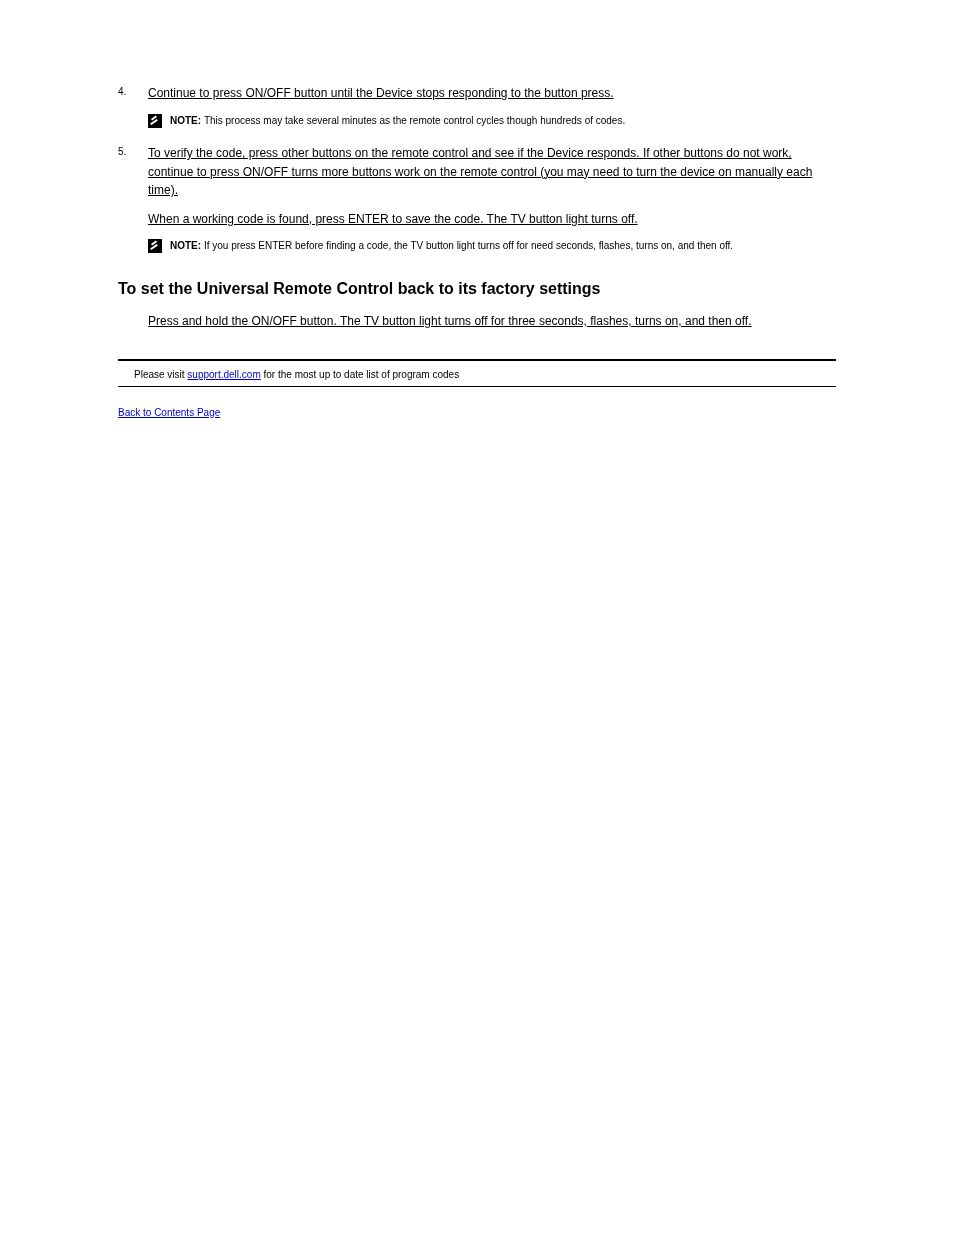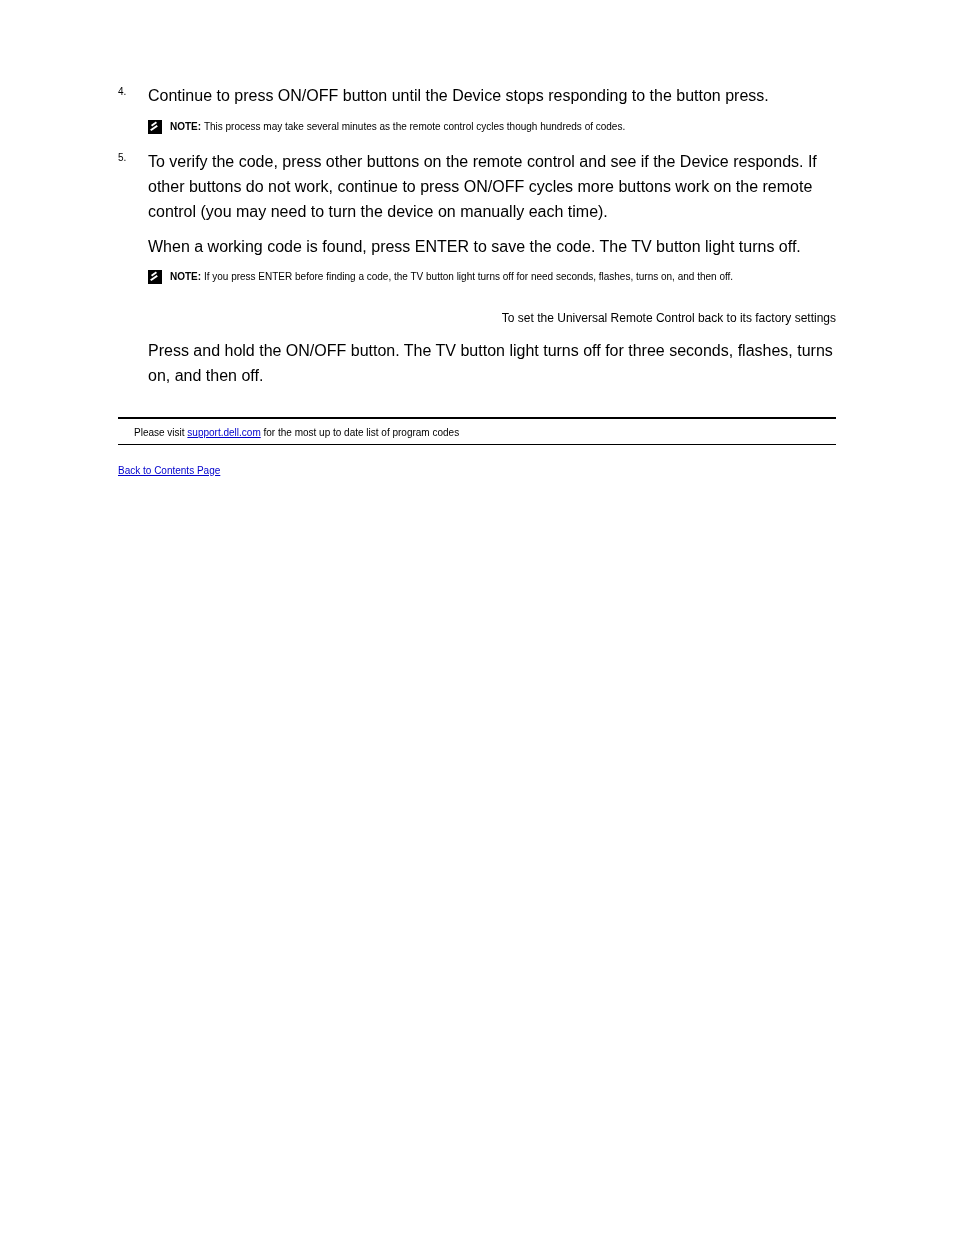--- a/index.html
+++ b/index.html
@@ -1,33 +1,33 @@
 <!DOCTYPE html>
 <html><head>
 <meta charset="utf-8">
 <style>
   * { box-sizing: border-box; margin: 0; padding: 0; }
   html, body { width: 954px; height: 1235px; background: #fff; font-family: Verdana, Geneva, sans-serif; color: #000; }
   .page { padding: 84px 118px 0 118px; }
   .row { display: flex; align-items: flex-start; margin-bottom: 6px; }
   .num-col { width: 30px; flex-shrink: 0; font-size: 10px; line-height: 1.5; }
-  .text-col { flex: 1; font-size: 16px; line-height: 1.55; }
+  .text-col { flex: 1; font-size: 12px; line-height: 1.55; text-decoration: underline; }
   .note-row { display: flex; align-items: flex-start; margin: 10px 0 16px 30px; }
   .note-icon { width: 14px; height: 14px; flex-shrink: 0; margin-right: 8px; margin-top: 1px; background: #000; position: relative; }
   .note-icon::before {
     content: ""; position: absolute; left: 2px; top: 7px; width: 8px; height: 2px; background: #fff;
     transform: rotate(-35deg);
   }
   .note-icon::after {
     content: ""; position: absolute; left: 3px; top: 3px; width: 6px; height: 2px; background: #fff;
     transform: rotate(-35deg);
   }
   .note-text { font-size: 10px; line-height: 1.55; }
   .note-label { font-weight: bold; }
-  .section-heading { font-size: 12px; font-weight: normal; margin: 26px 0 14px 0; text-align: right; }
+  .section-heading { font-size: 16px; font-weight: bold; margin: 26px 0 14px 0; }
   hr.top { border: none; border-top: 2px solid #000; margin-top: 28px; }
   hr.bottom { border: none; border-top: 1.5px solid #000; margin-top: 6px; }
   .help-line { font-size: 10px; margin: 8px 0 0 16px; }
   .help-line .prefix { }
   .help-link { color: #0000cc; text-decoration: underline; cursor: pointer; }
   .back-link { display: inline-block; font-size: 10px; color: #0000cc; text-decoration: underline; margin-top: 20px; cursor: pointer; }
   .gap { height: 10px; }
 </style>
 </head>
 <body>
@@ -42,21 +42,21 @@
   <div class="note-row">
     <div class="note-icon"></div>
     <div class="note-text">
       <span class="note-label">NOTE: </span><span>This process may take several minutes as the remote control cycles though hundreds of codes.</span>
     </div>
   </div>
 
   <div class="row">
     <div class="num-col">5.</div>
     <div class="text-col">
-      <div>To verify the code, press other buttons on the remote control and see if the Device responds.  If other buttons do not work, continue to press ON/OFF cycles more buttons work on the remote control (you may need to turn the device on manually each time).</div>
+      <div>To verify the code, press other buttons on the remote control and see if the Device responds.  If other buttons do not work, continue to press ON/OFF turns more buttons work on the remote control (you may need to turn the device on manually each time).</div>
       <div class="gap"></div>
       <div>When a working code is found, press ENTER to save the code.  The TV button light turns off.</div>
     </div>
   </div>
 
   <div class="note-row">
     <div class="note-icon"></div>
     <div class="note-text">
       <span class="note-label">NOTE: </span><span>If you press ENTER before finding a code, the TV button light  turns off for need seconds, flashes, turns on, and then off.</span>
     </div>

